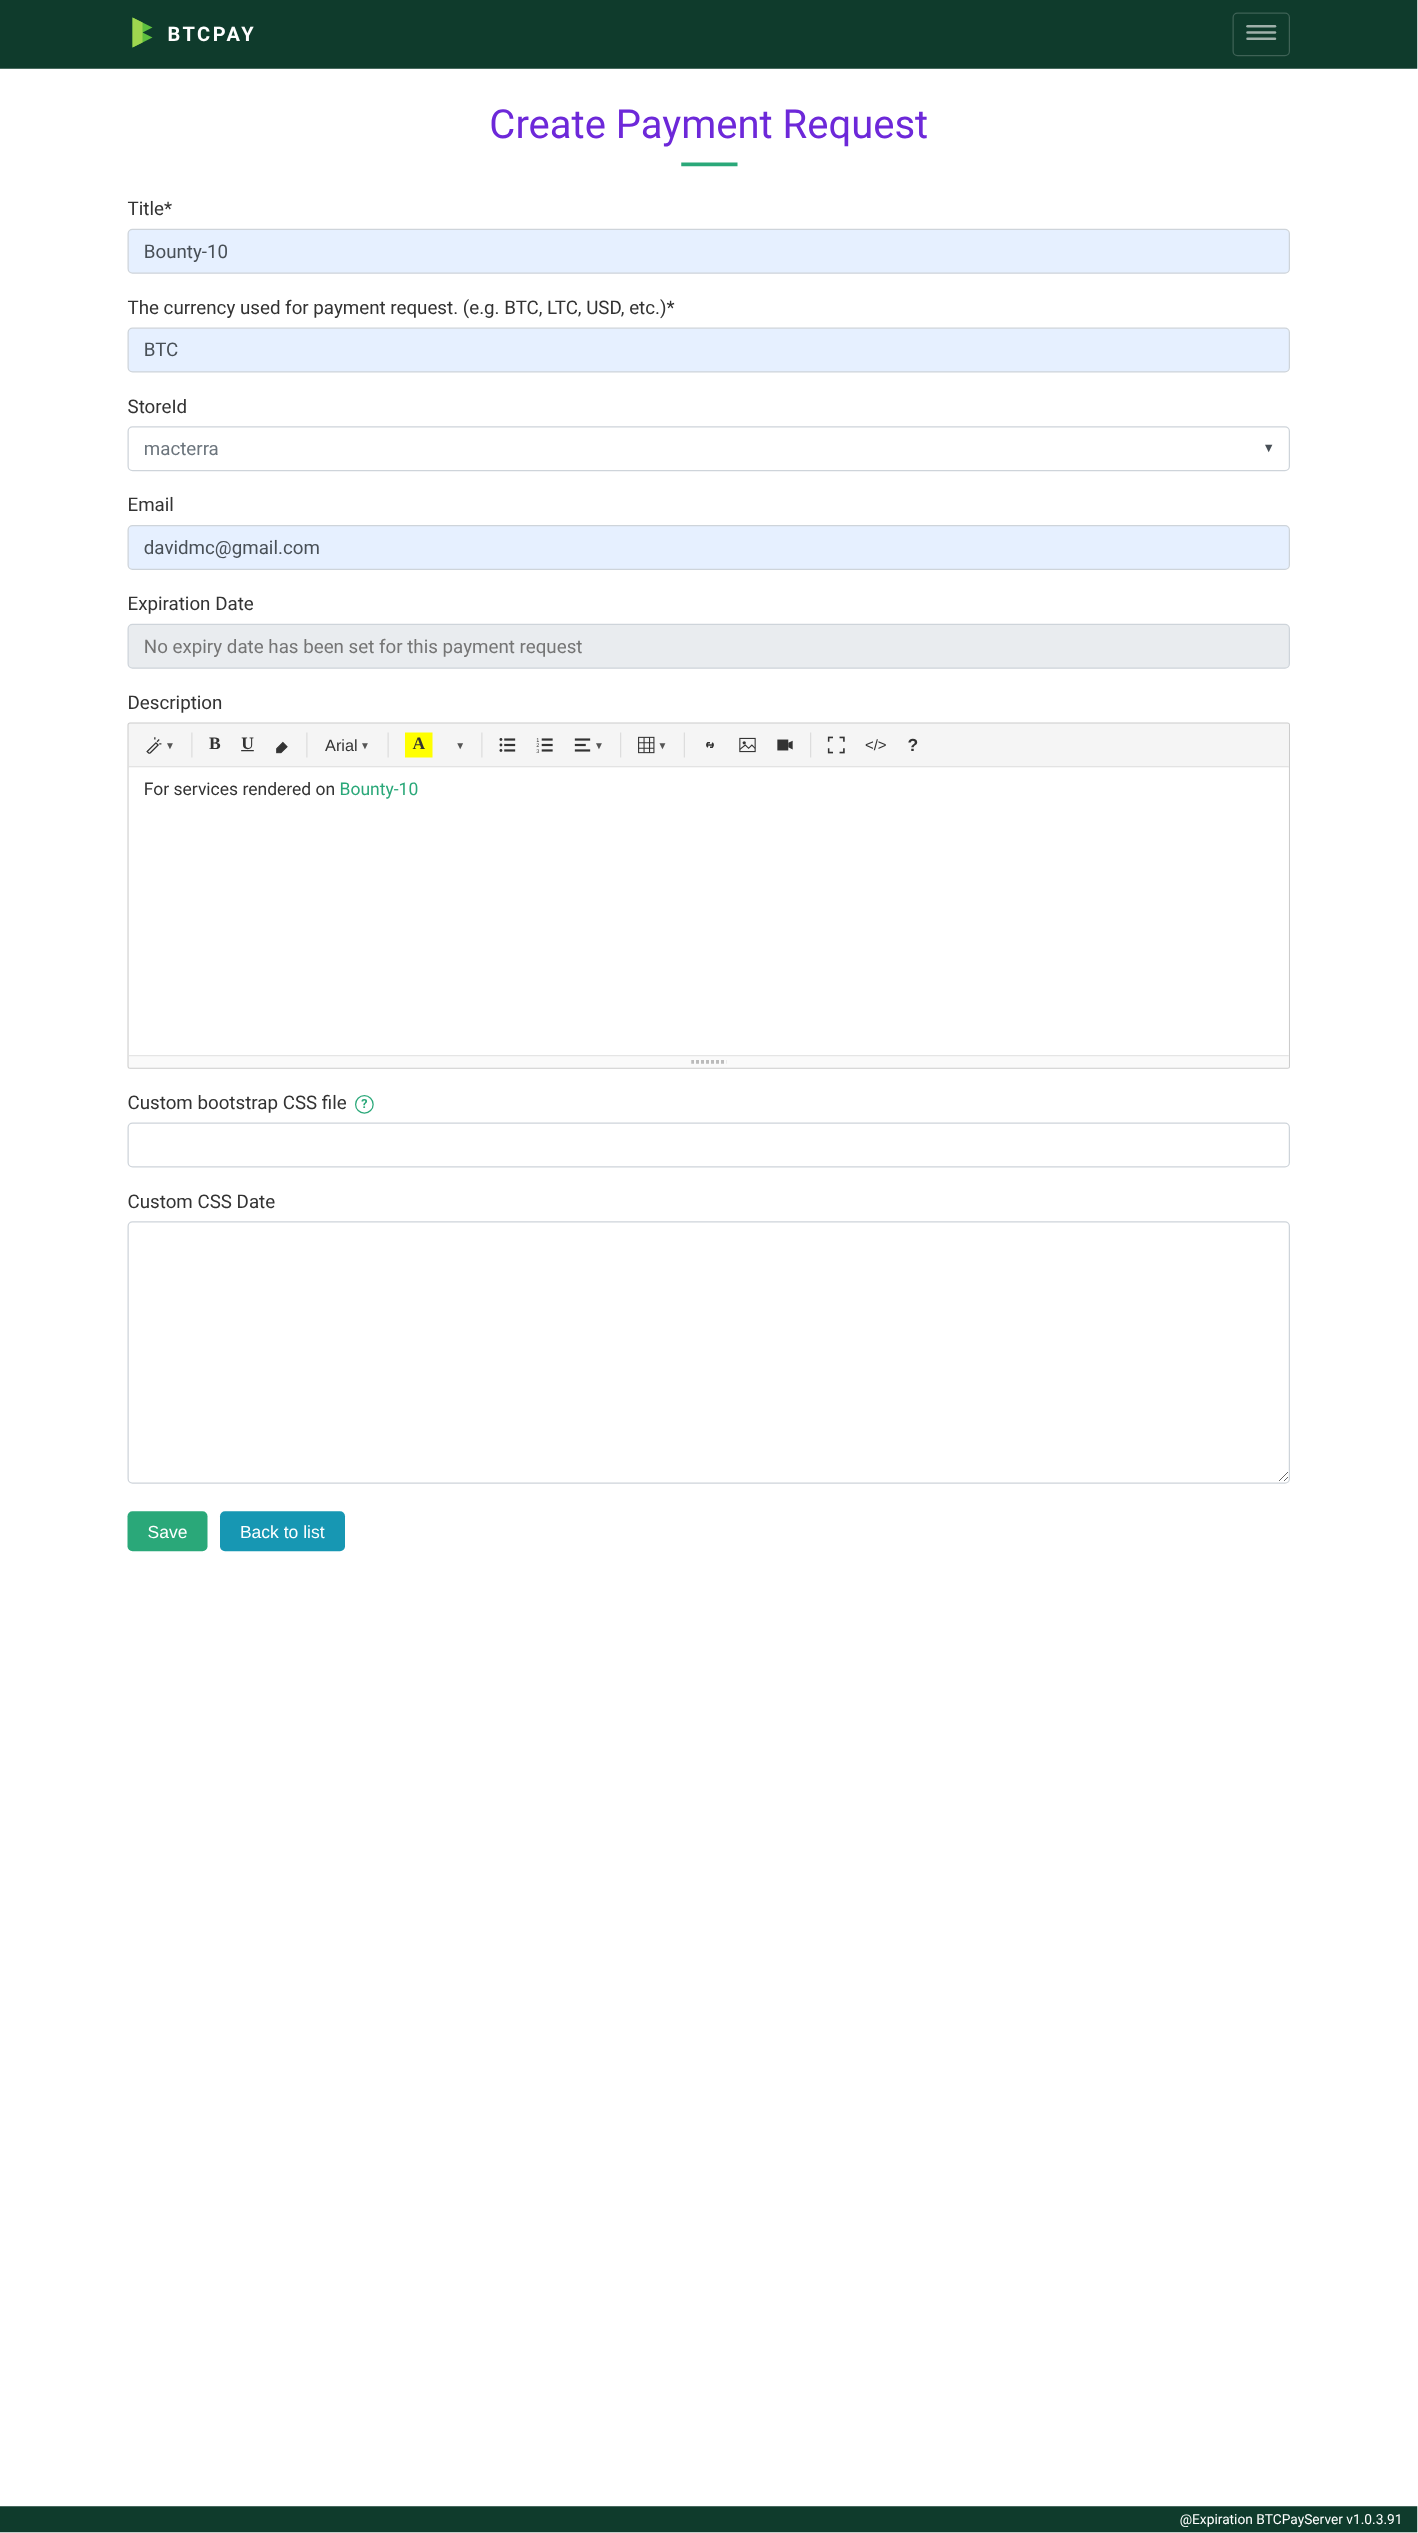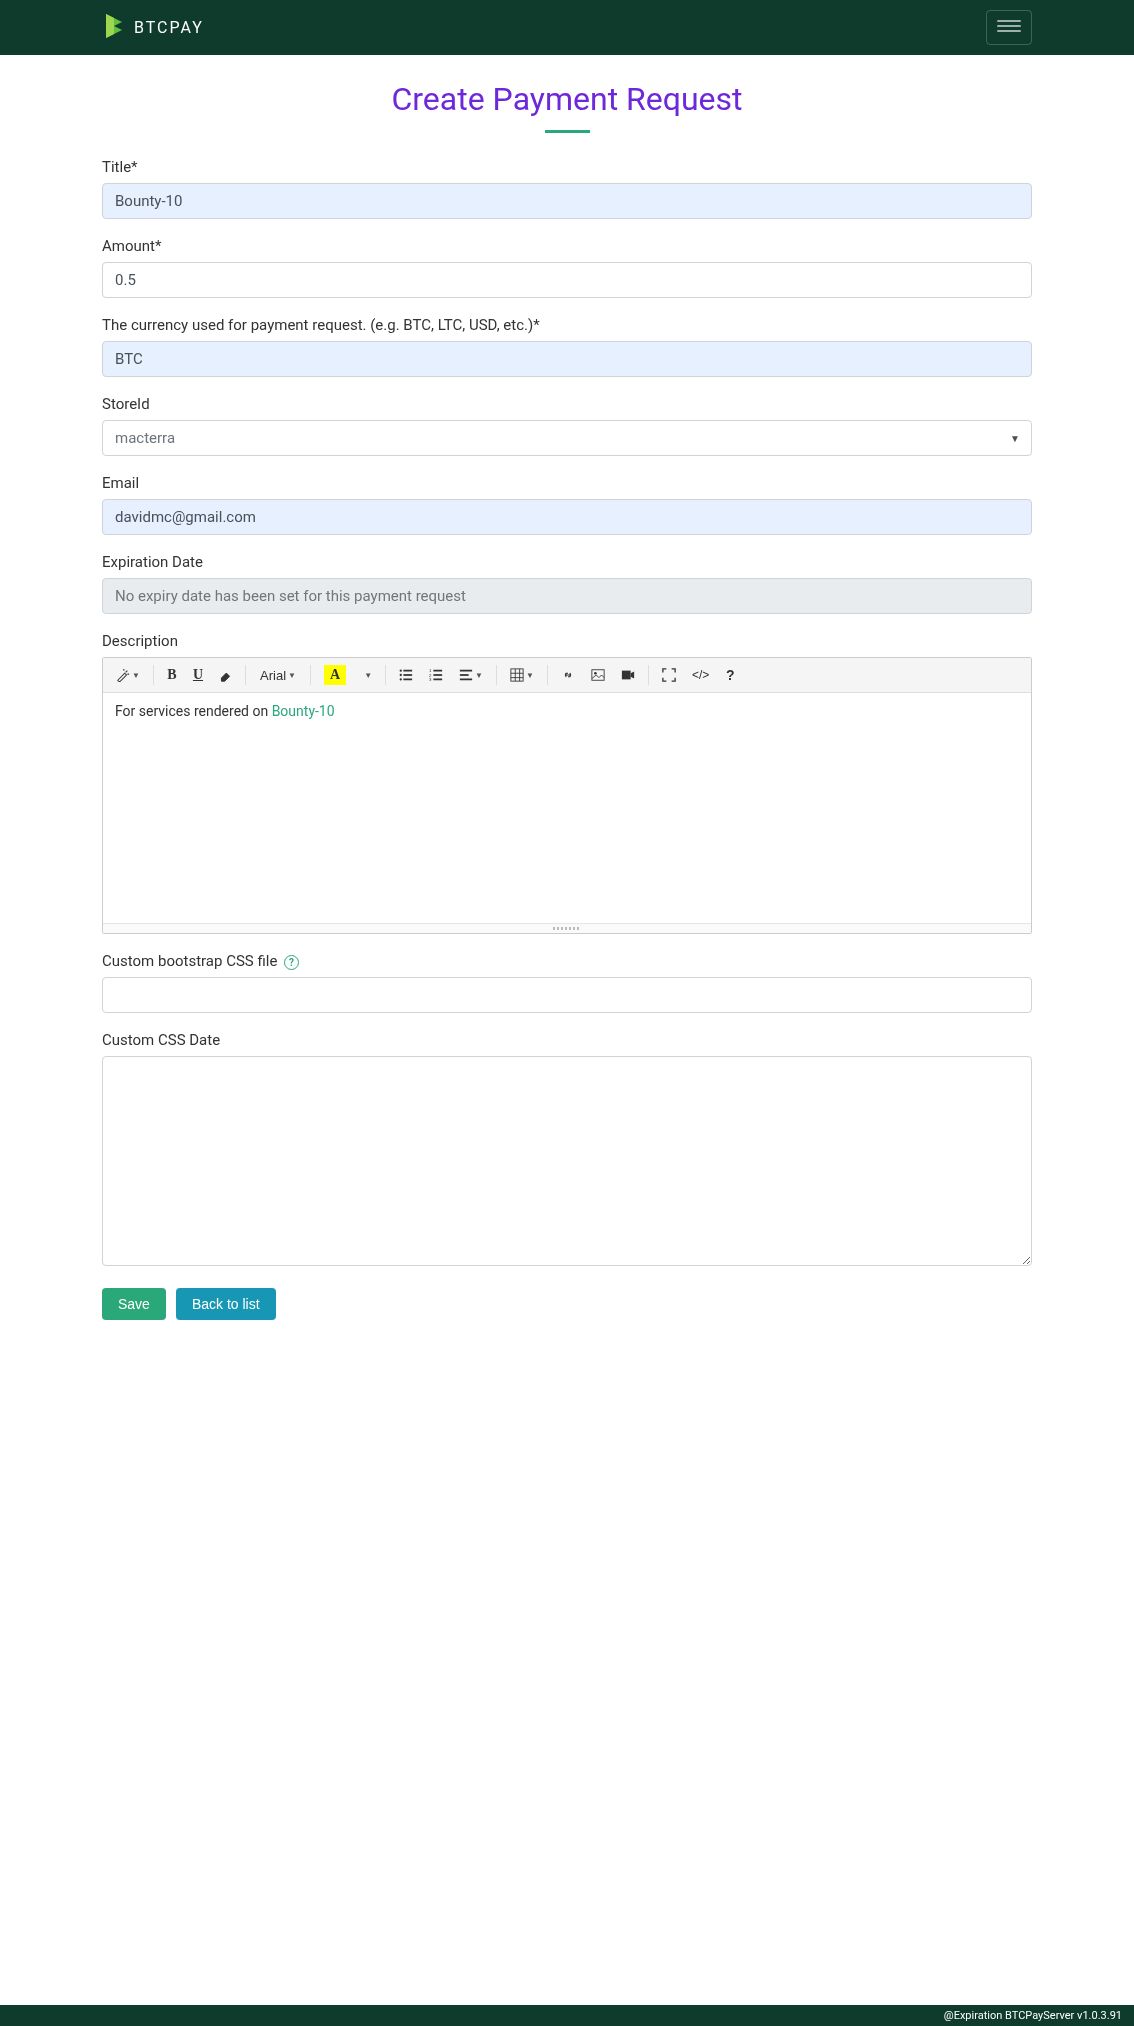--- a/index.html
+++ b/index.html
@@ -35,21 +35,21 @@
       gap: 8px;
     }
     .logo-icon svg {
       width: 24px;
       height: 28px;
     }
     .logo-text {
       color: #fff;
       font-size: 16px;
       letter-spacing: 2px;
-      font-weight: 400;
+      font-weight: 700;
     }
     .navbar-toggler {
       background: transparent;
       border: 1px solid rgba(255,255,255,0.2);
       border-radius: 4px;
       padding: 6px 10px;
       cursor: pointer;
     }
     .navbar-toggler-icon {
       display: inline-block;
@@ -284,24 +284,20 @@
 
 <div class="main-content">
   <h1 class="page-title">Create Payment Request</h1>
   <div class="title-underline"></div>
 
   <div class="form-group">
     <label class="form-label">Title*</label>
     <input type="text" class="form-control autofill" value="Bounty-10" style="">
   </div>
 
-  <div class="form-group">
-    <label class="form-label">Amount*</label>
-    <input type="text" class="form-control" value="0.5" style="">
-  </div>
 
   <div class="form-group">
     <label class="form-label">The currency used for payment request. (e.g. BTC, LTC, USD, etc.)*</label>
     <input type="text" class="form-control autofill" value="BTC" style="">
   </div>
 
 
   <div class="form-group">
     <label class="form-label">StoreId</label>
     <div class="select-wrapper">

